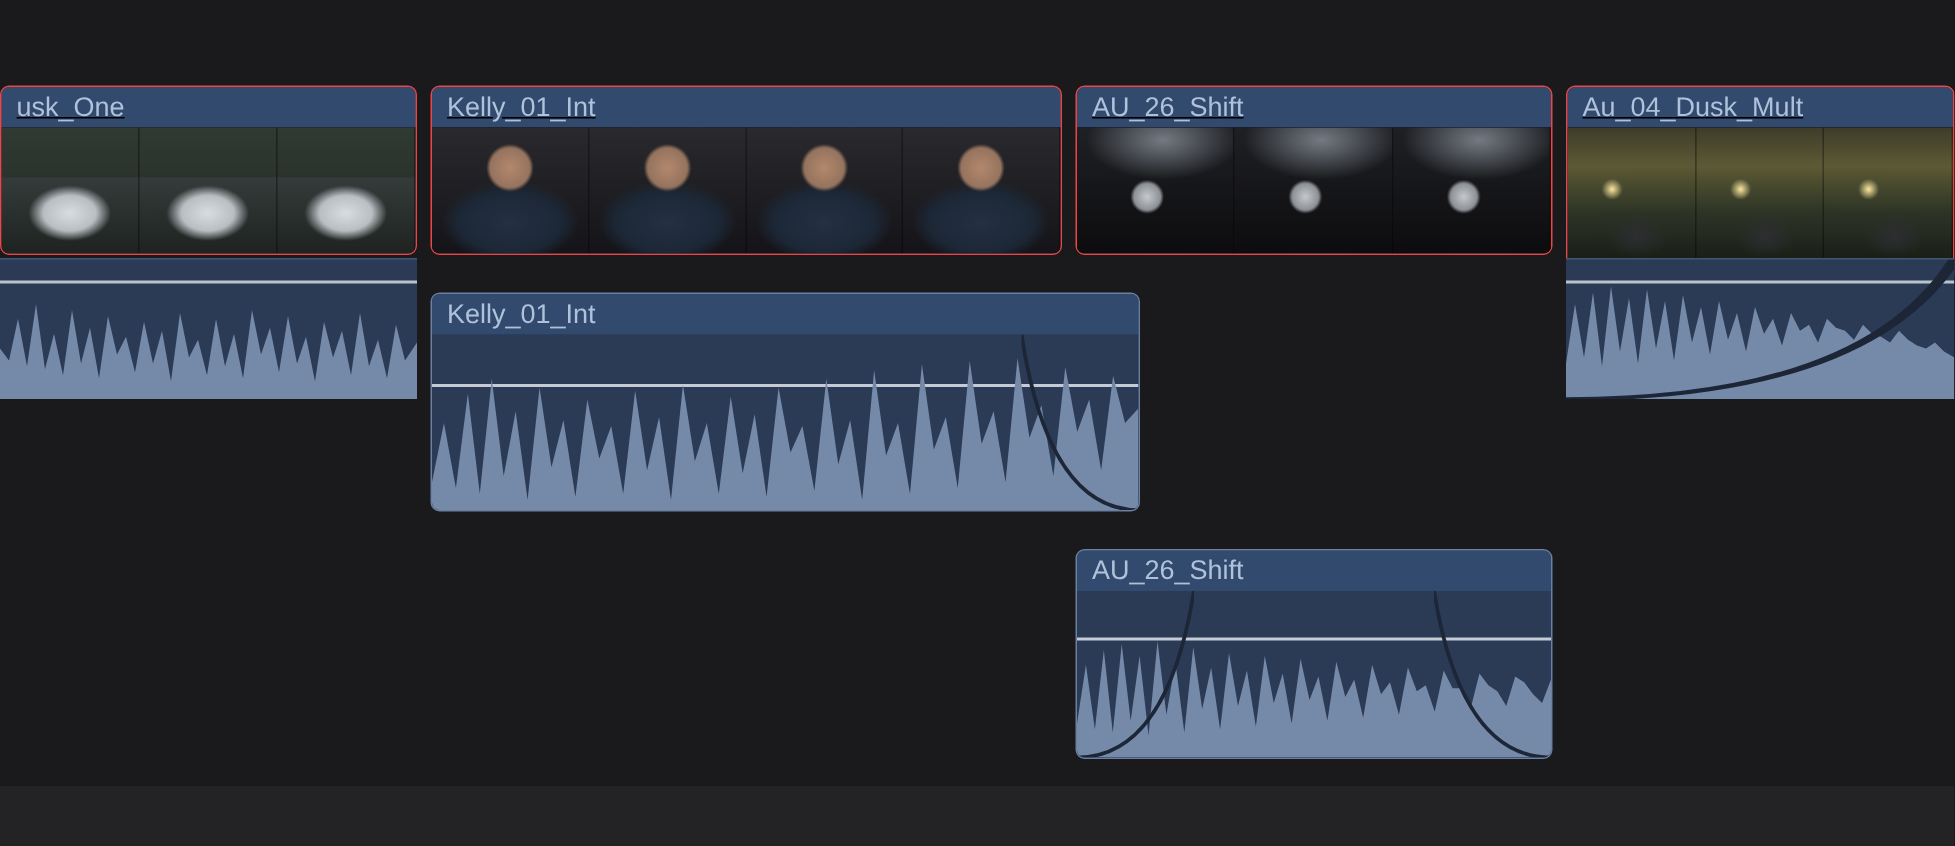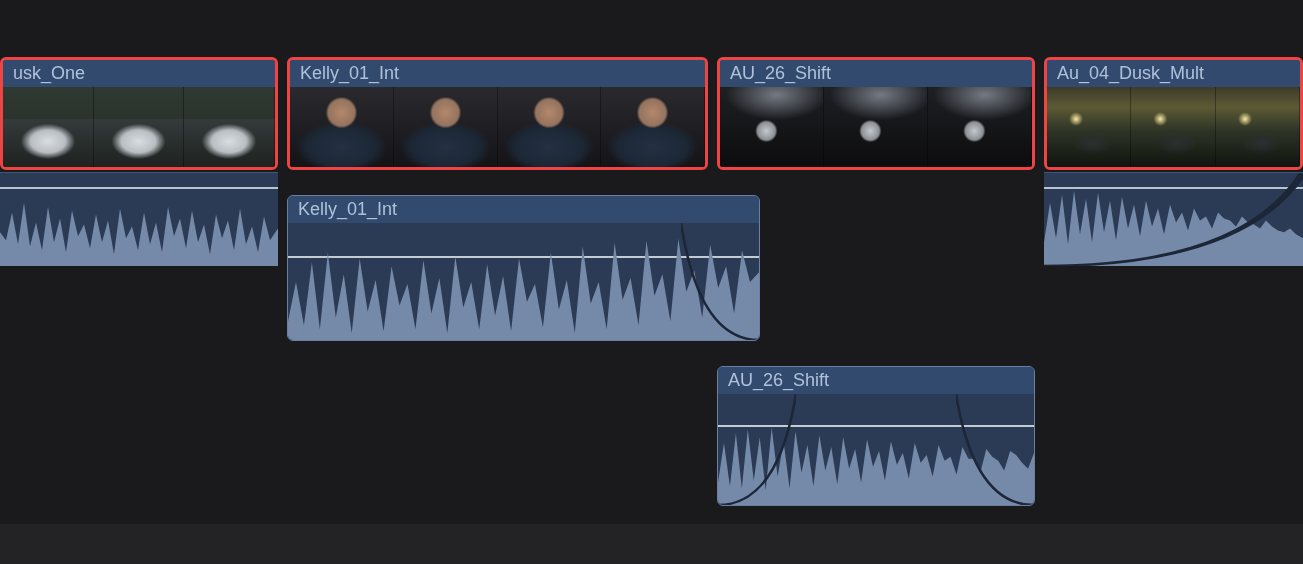--- a/index.html
+++ b/index.html
@@ -20,22 +20,23 @@
     background: #232325;
   }
 
   .clip {
     position: absolute;
     border-radius: 6px;
     overflow: hidden;
   }
 
   .video-clip {
-    border: 3px solid #ef4444;
+    border: 1px solid #ef4444;
     background: #2e405e;
+    text-decoration: underline;
   }
   .video-clip .title-bar {
     height: 27px;
     background: #314a6e;
     color: #b0c2db;
     font-size: 18px;
     font-weight: 400;
     padding: 3px 10px 0 10px;
     white-space: nowrap;
     overflow: hidden;
@@ -156,21 +157,21 @@
 
   <div class="clip video-clip" style="left:717px; top:57px; width:318px; height:113px;">
     <div class="title-bar">AU_26_Shift</div>
     <div class="thumbs">
       <div class="thumb interior"></div>
       <div class="thumb interior"></div>
       <div class="thumb interior"></div>
     </div>
   </div>
 
-  <div class="clip video-clip" style="left:1044px; top:57px; width:259px; height:113px;">
+  <div class="clip video-clip" style="left:1044px; top:57px; width:259px; height:132px;">
     <div class="title-bar">Au_04_Dusk_Mult</div>
     <div class="thumbs">
       <div class="thumb dusk"></div>
       <div class="thumb dusk"></div>
       <div class="thumb dusk"></div>
     </div>
   </div>
 
   <div class="mini-audio" style="left:0px; top:172px; width:278px; height:94px;">
     <div class="level-line"></div>

